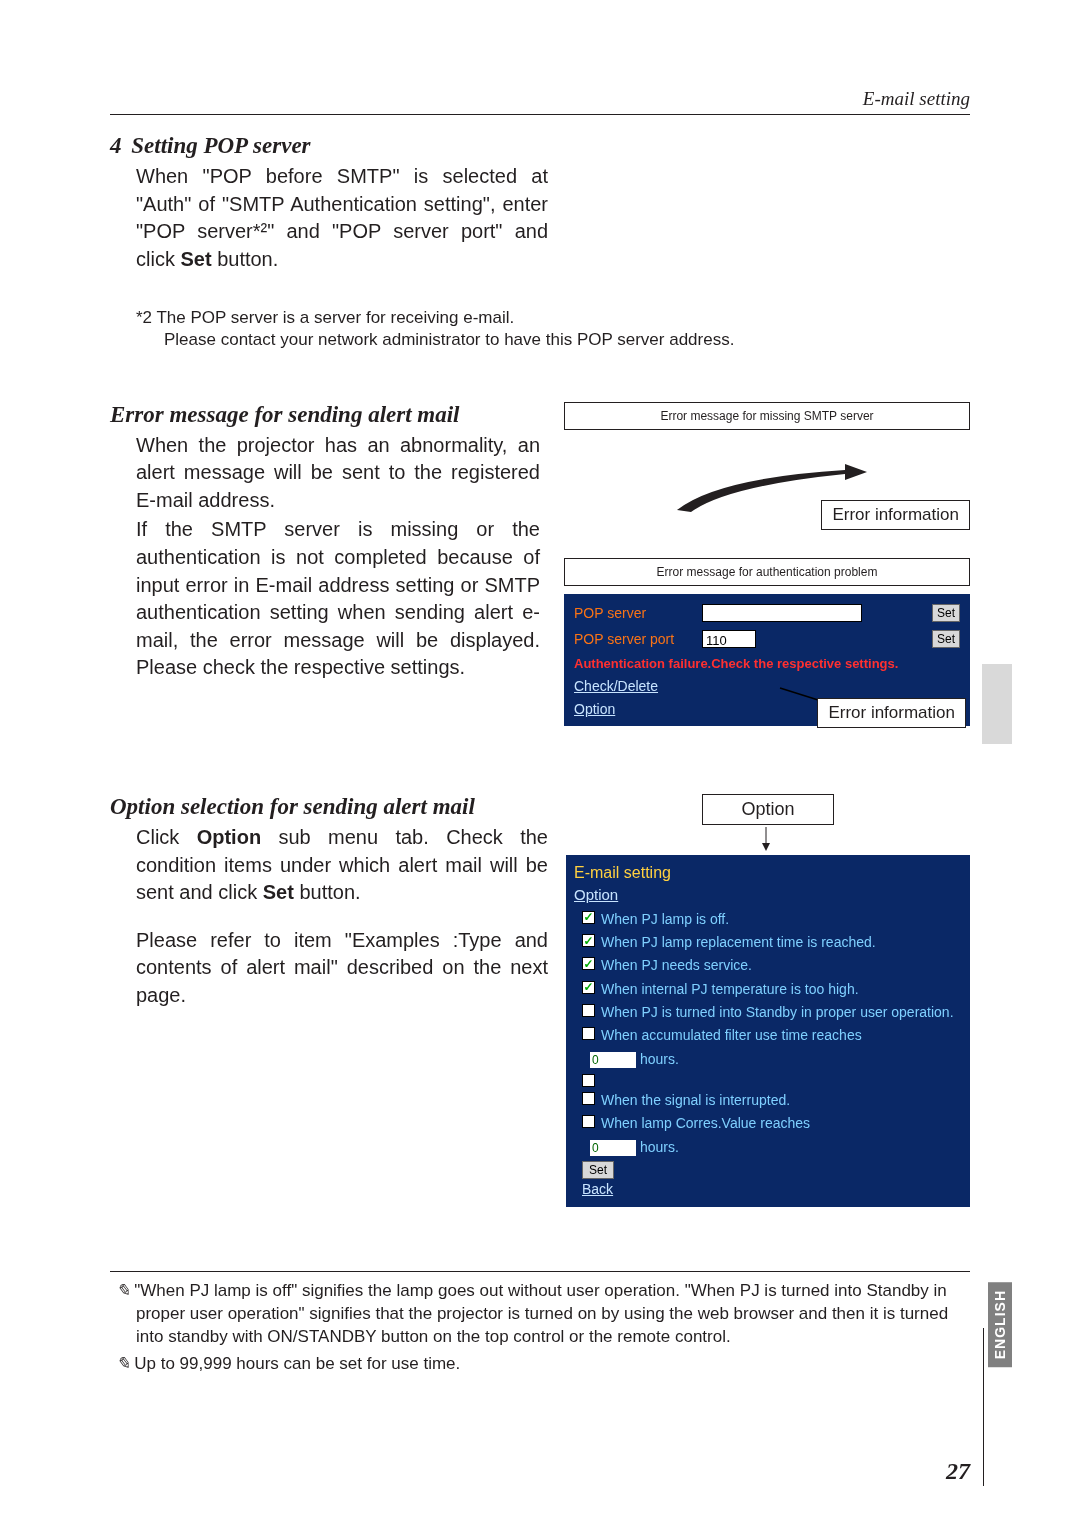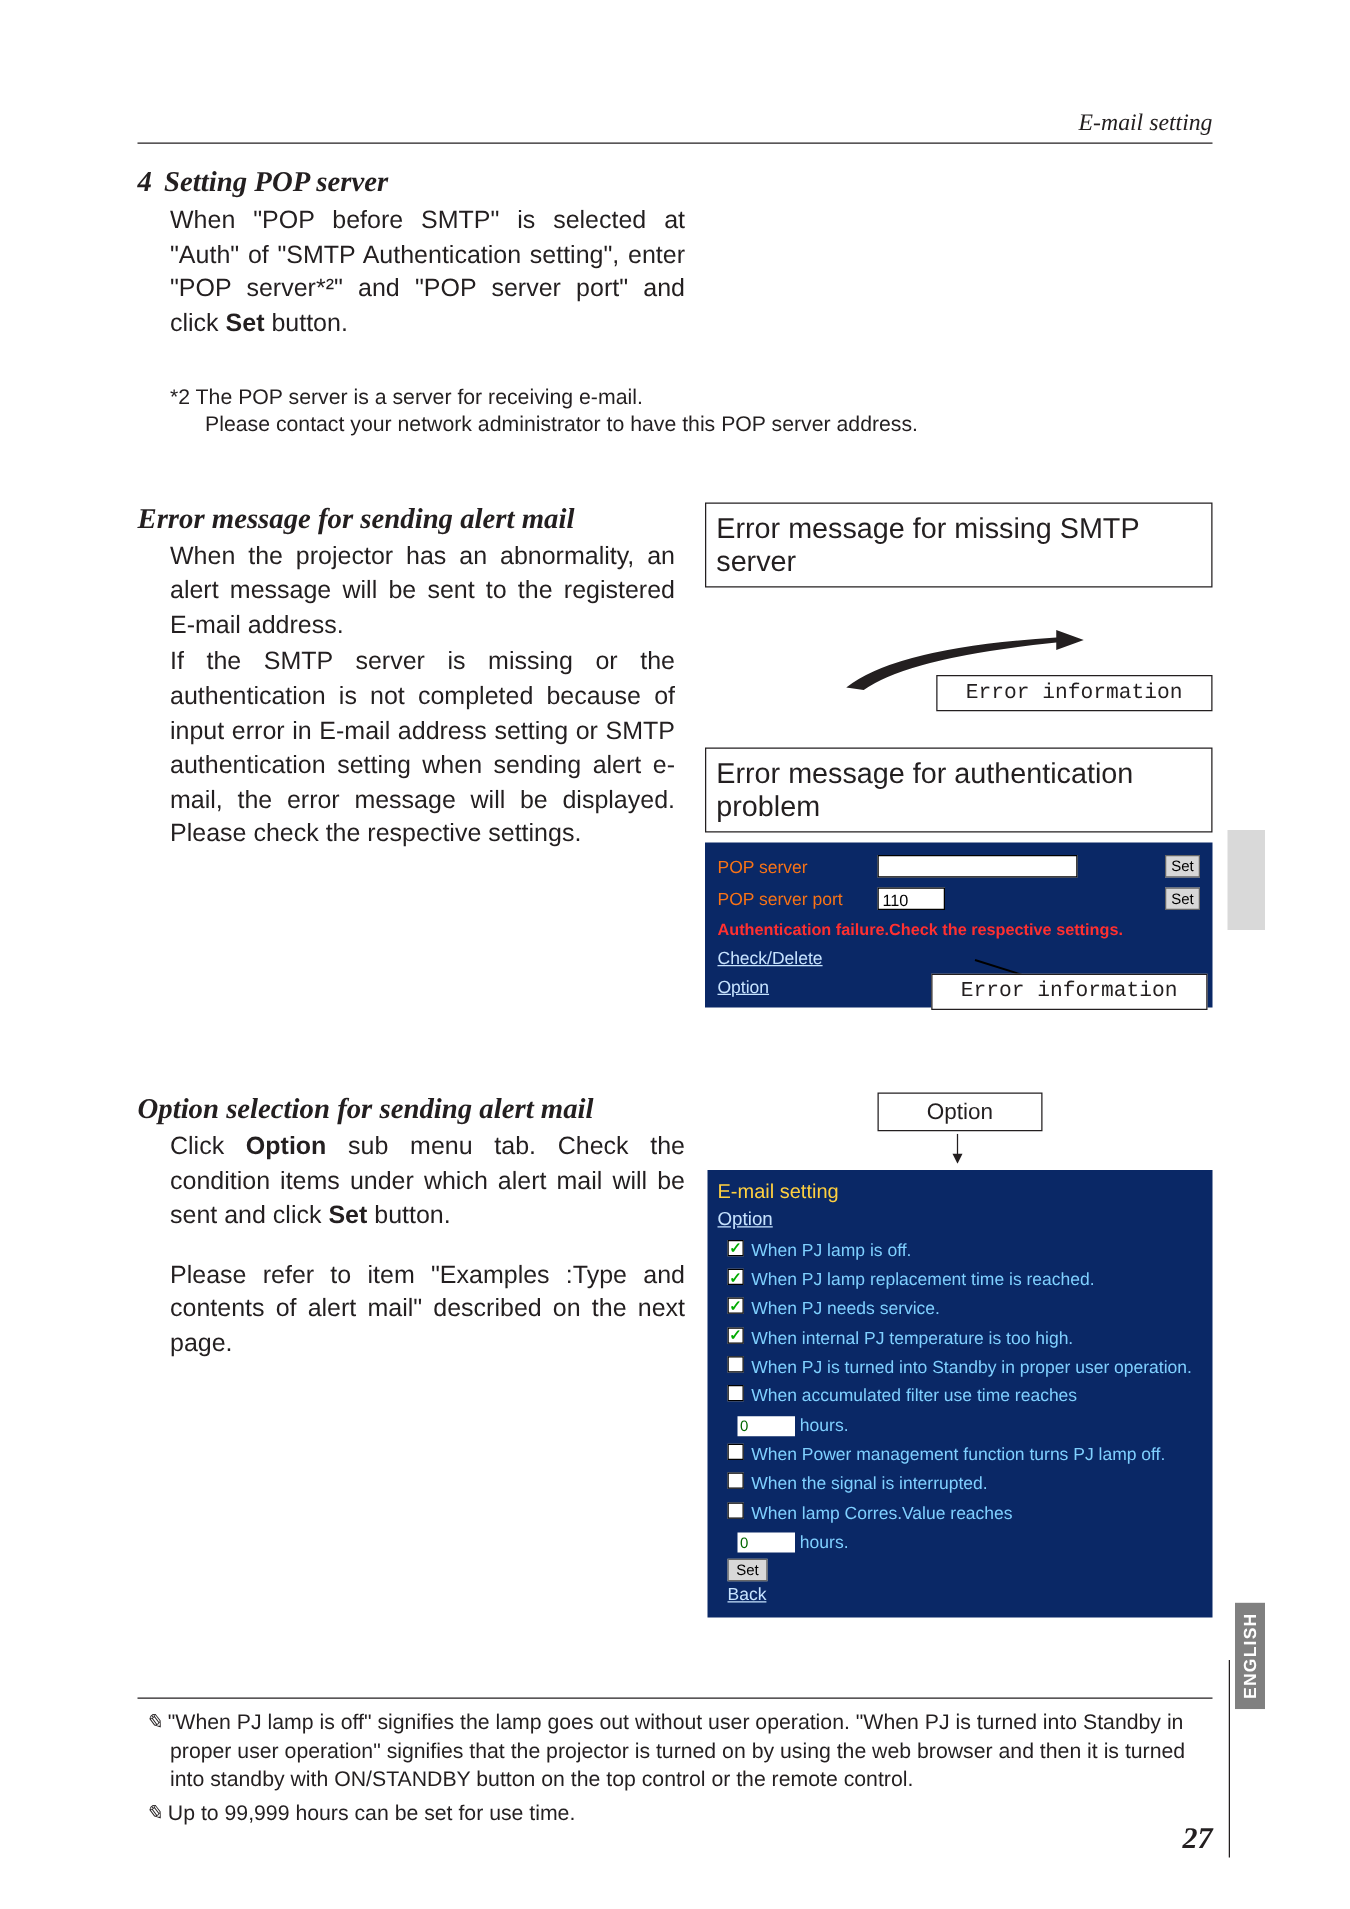--- a/index.html
+++ b/index.html
@@ -57,28 +57,29 @@
     gap: 24px;
     margin-top: 50px;
   }
   .left-col { width: 430px; flex: 0 0 430px; }
   .right-col { flex: 1; position: relative; }
 
   .box-label {
     border: 1px solid #231f20;
     padding: 6px 8px;
     font-family: -apple-system, Arial, sans-serif;
-    font-size: 23px;
+    font-size: 12px;
+    text-align: center;
     background: #fff;
   }
 
   .mini-box {
     border: 1px solid #231f20;
-    padding: 4px 23px;
-    font-family: Liberation Mono, monospace;
+    padding: 4px 10px;
+    font-family: Liberation Sans, sans-serif;
     font-size: 17px;
     background: #fff;
     display: inline-block;
   }
 
   
   .swoosh-wrap {
     width: 100%;
     height: 110px;
     position: relative;
@@ -376,21 +377,20 @@
             <span>When accumulated filter use time reaches</span>
           </div>
         </div>
       <div style="padding-left:8px">
         <span class="num-input">0</span>
         <span>hours.</span>
       </div>
       <div id="option-items2">
           <div class="opt-line">
             <span class="cb"></span>
-            <span>When Power management function turns PJ lamp off.</span>
           </div>
           <div class="opt-line">
             <span class="cb"></span>
             <span>When the signal is interrupted.</span>
           </div>
           <div class="opt-line">
             <span class="cb"></span>
             <span>When lamp Corres.Value reaches</span>
           </div>
         </div>

